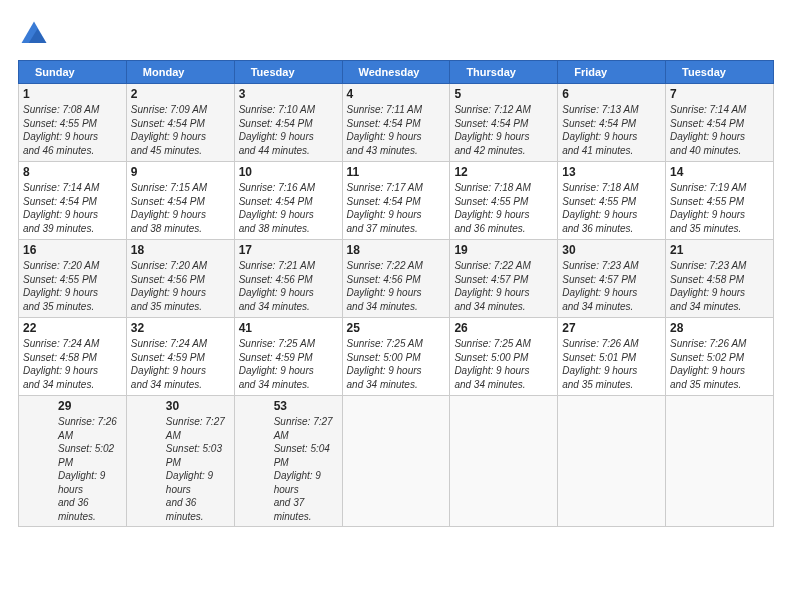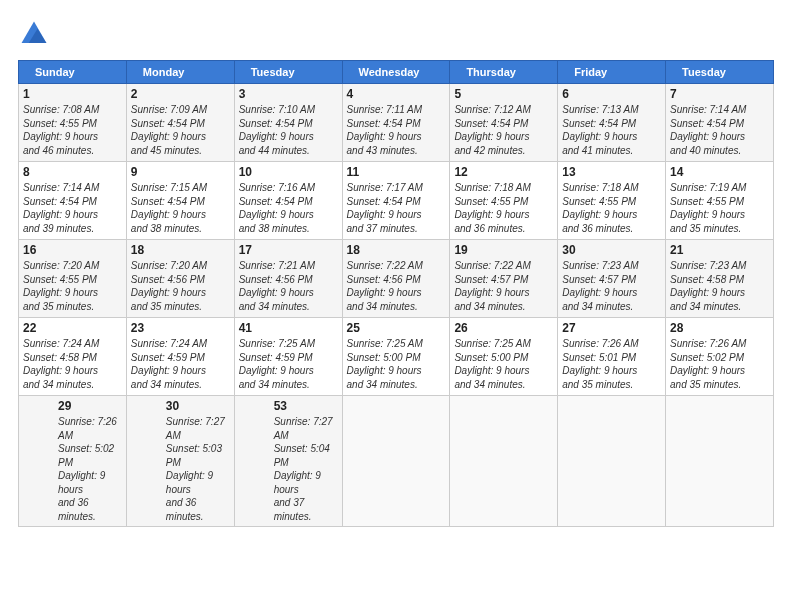--- a/index.html
+++ b/index.html
@@ -228,21 +228,21 @@
         <span class="day-num">21</span>
         <span class="day-info">Sunrise: 7:23 AM<br>Sunset: 4:58 PM<br>Daylight: 9 hours<br>and 34 minutes.</span>
       </td>
         </tr>
         <tr>
           <td>
         <span class="day-num">22</span>
         <span class="day-info">Sunrise: 7:24 AM<br>Sunset: 4:58 PM<br>Daylight: 9 hours<br>and 34 minutes.</span>
       </td>
           <td>
-        <span class="day-num">23</span>
+        <span class="day-num">32</span>
         <span class="day-info">Sunrise: 7:24 AM<br>Sunset: 4:59 PM<br>Daylight: 9 hours<br>and 34 minutes.</span>
       </td>
           <td>
         <span class="day-num">41</span>
         <span class="day-info">Sunrise: 7:25 AM<br>Sunset: 4:59 PM<br>Daylight: 9 hours<br>and 34 minutes.</span>
       </td>
           <td>
         <span class="day-num">25</span>
         <span class="day-info">Sunrise: 7:25 AM<br>Sunset: 5:00 PM<br>Daylight: 9 hours<br>and 34 minutes.</span>
       </td>

